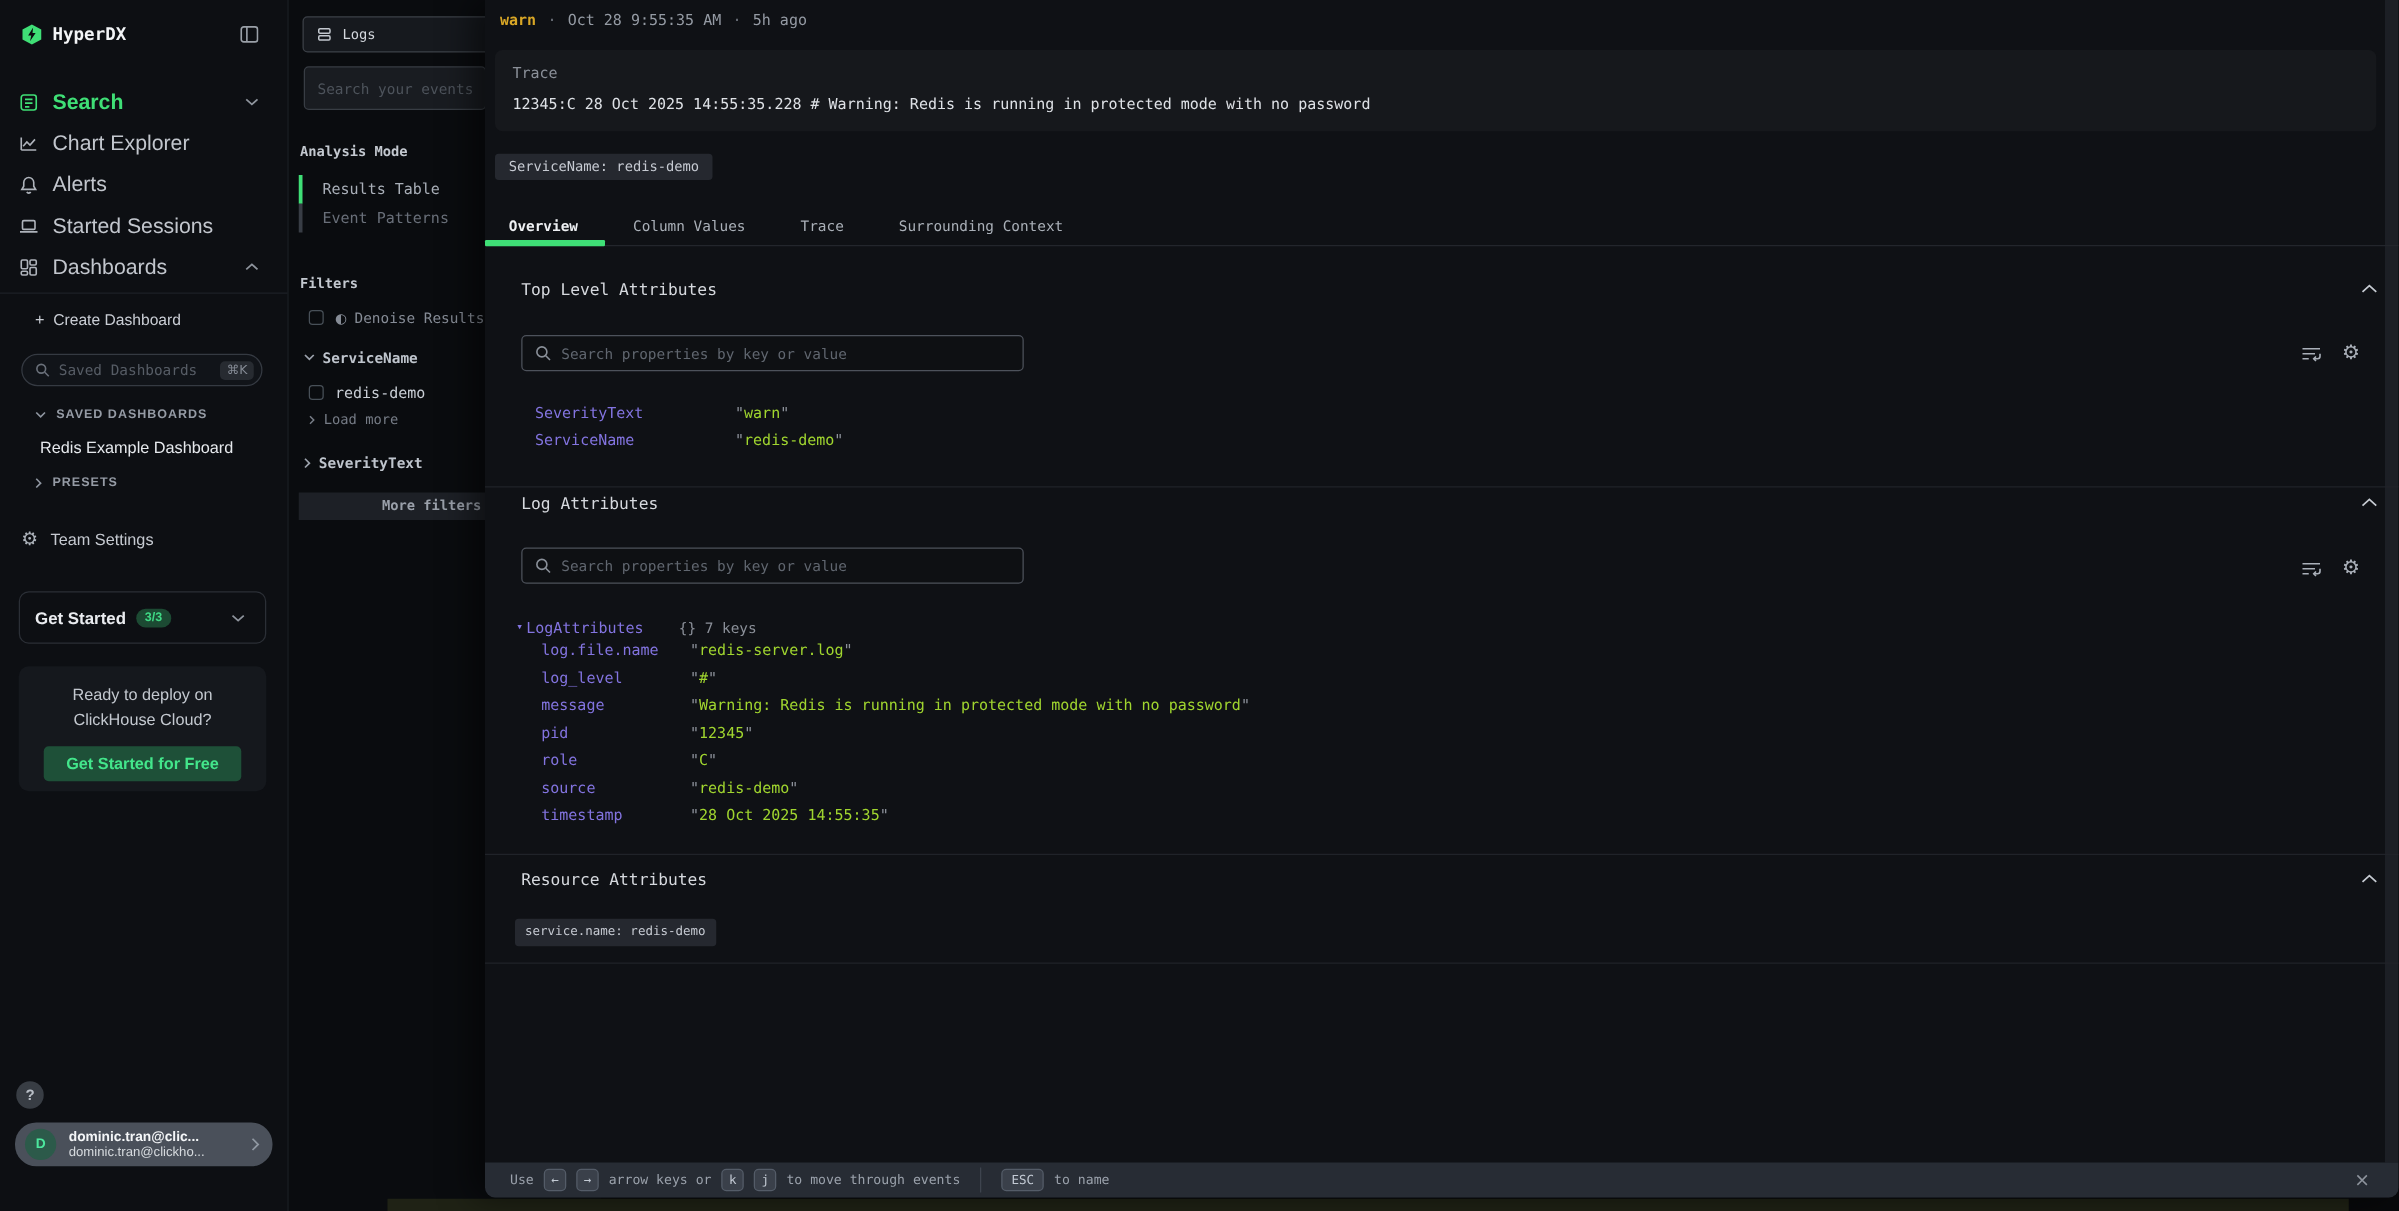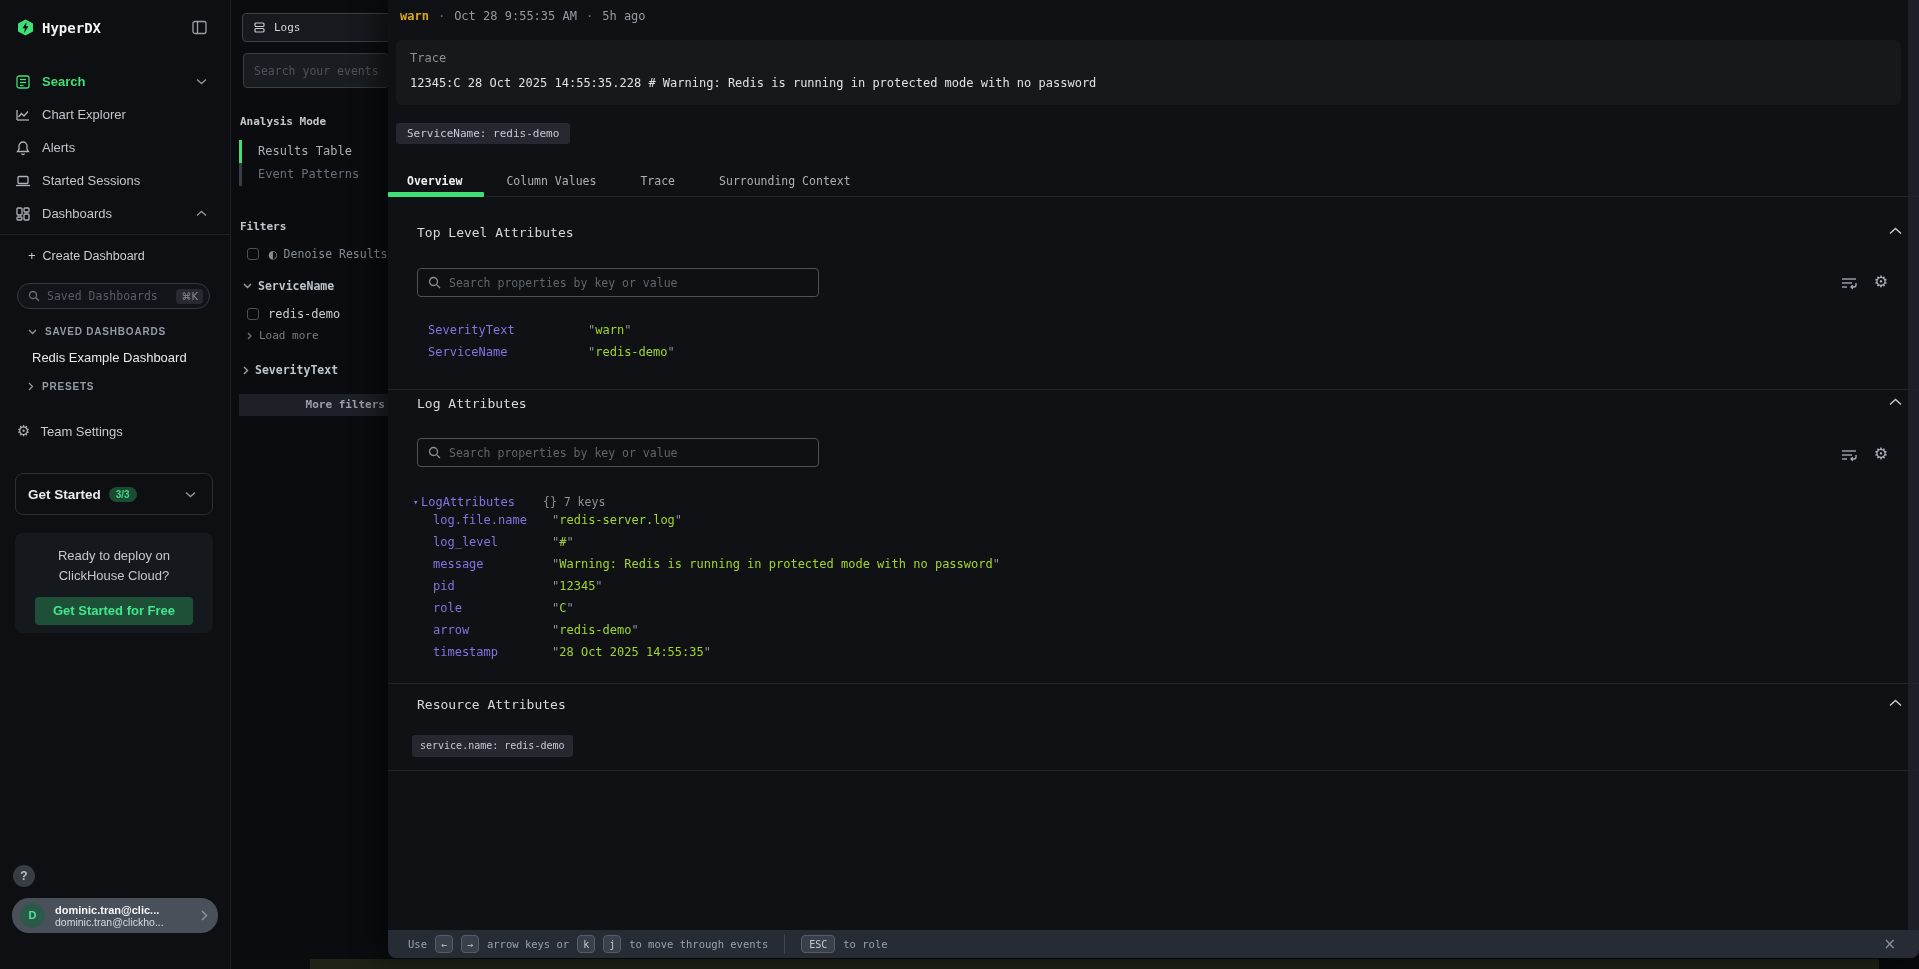--- a/index.html
+++ b/index.html
@@ -12,21 +12,21 @@
   
   #sidebar { position:absolute; left:0; top:0; width:231px; height:969px; background:#0d0f13;
              border-right:1px solid #1d2127; z-index:1; }
   .logo-row { display:flex; align-items:center; padding:19px 23px 0 17px; }
   .logo-mark { width:17px; height:17px; margin-right:8px; }
   .brand { font-family:"DejaVu Sans Mono","Liberation Mono",monospace; font-weight:bold; font-size:14px; color:#f2f4f6; flex:1; }
   .side-toggle { color:#9aa0a8; cursor:pointer; }
   .nav { margin-top:29px; }
   .nav-item { display:flex; align-items:center; height:33px; padding:0 23px 0 15px; cursor:pointer; }
   .nav-item .nicon { width:16px; height:16px; margin-right:11px; color:#aeb3bb; }
-  .nav-item .nlabel { font-size:13px; color:#c2c6cd; flex:1; }
+  .nav-item .nlabel { font-size:17px; color:#c2c6cd; flex:1; }
   .nav-item.active .nlabel { color:#3fdf76; font-weight:bold; }
   .nav-item.active .nicon { color:#3fdf76; }
   .nav-item .nchev { color:#8e949d; }
   .side-divider { margin-top:4px; border-top:1px solid #1d2127; }
   .create-row { display:flex; align-items:center; margin:13px 0 0 28px; cursor:pointer; }
   .create-plus { color:#c9cdd4; font-size:13px; margin-right:7px; }
   .create-label { color:#c9cdd4; font-size:12.5px; }
   .saved-pill { display:flex; align-items:center; margin:20px 0 0 17px; width:193px; height:26px;
                 border:1px solid #353a42; border-radius:13px; background:#111419; padding:0 6px 0 10px; cursor:pointer; }
   .saved-pill .sicon { color:#6a707a; margin-right:7px; }
@@ -483,21 +483,21 @@
       </div>
       <div class="tree-row">
         <span class="k">pid</span>
         <span class="v"><i class="q">"</i><em>12345</em><i class="q">"</i></span>
       </div>
       <div class="tree-row">
         <span class="k">role</span>
         <span class="v"><i class="q">"</i><em>C</em><i class="q">"</i></span>
       </div>
       <div class="tree-row">
-        <span class="k">arrow</span>
+        <span class="k">source</span>
         <span class="v"><i class="q">"</i><em>redis-demo</em><i class="q">"</i></span>
       </div>
       <div class="tree-row">
         <span class="k">timestamp</span>
         <span class="v"><i class="q">"</i><em>28 Oct 2025 14:55:35</em><i class="q">"</i></span>
       </div>
     </div>
 
     <div class="hdiv abs" style="top:683px;"></div>
 
@@ -514,18 +514,18 @@
     <footer id="pfooter">
       <span>Use</span>
       <kbd>←</kbd>
       <kbd>→</kbd>
       <span>arrow keys or</span>
       <kbd>k</kbd>
       <kbd>j</kbd>
       <span>to move through events</span>
       <span class="vdiv"></span>
       <kbd style="padding:0 7px;">ESC</kbd>
-      <span>to role</span>
+      <span>to name</span>
       <span class="close-x">×</span>
     </footer>
   </section>
 
 </div>
 
 </body></html>

